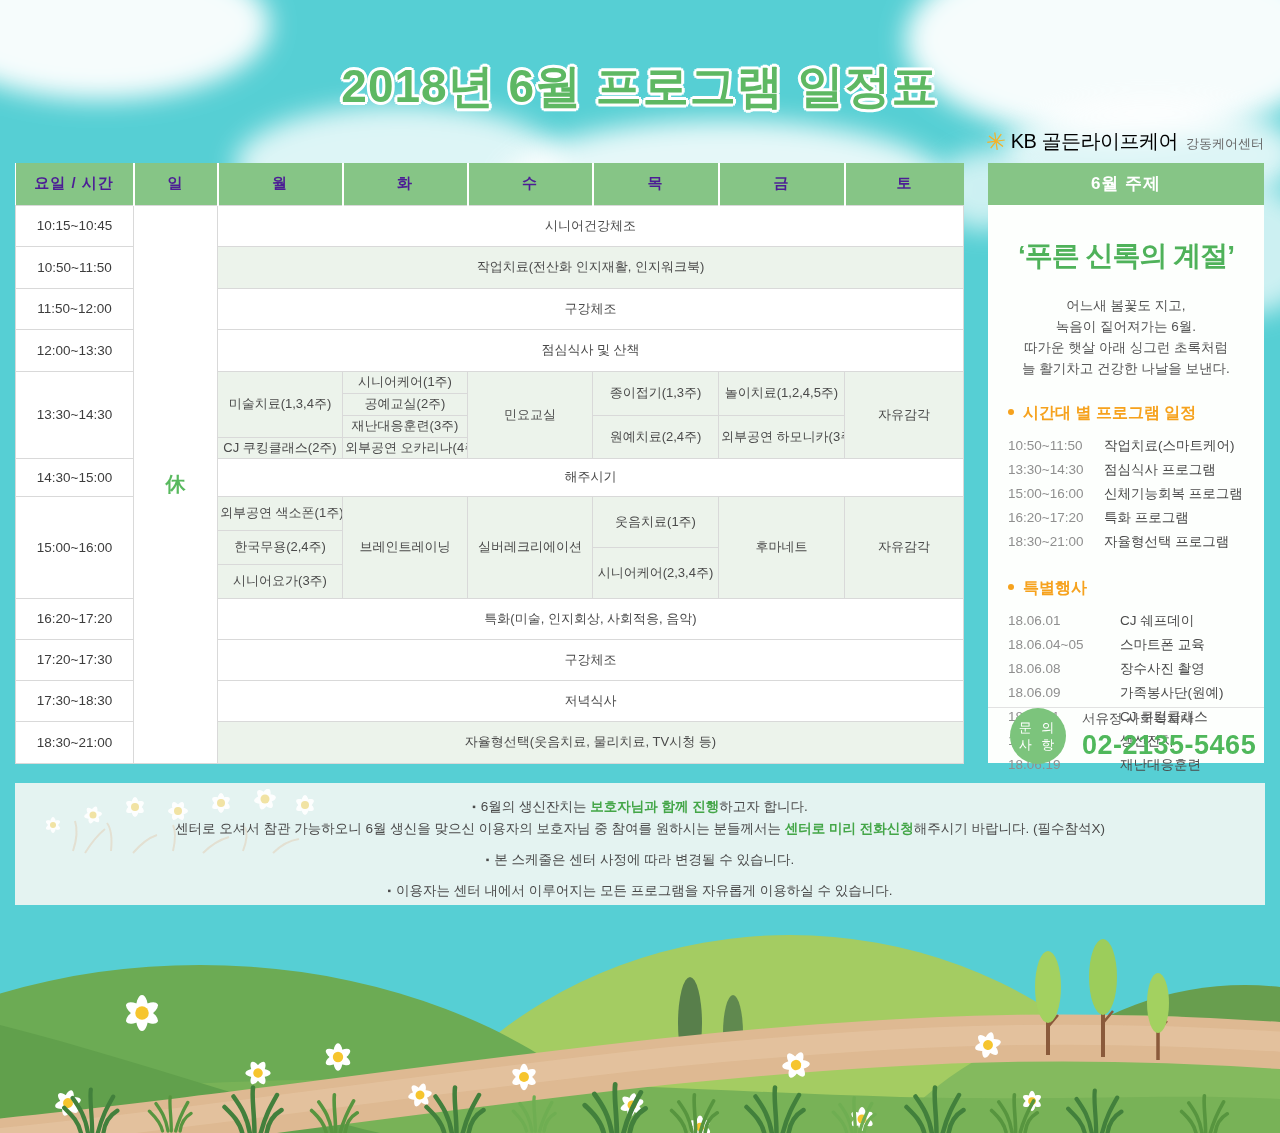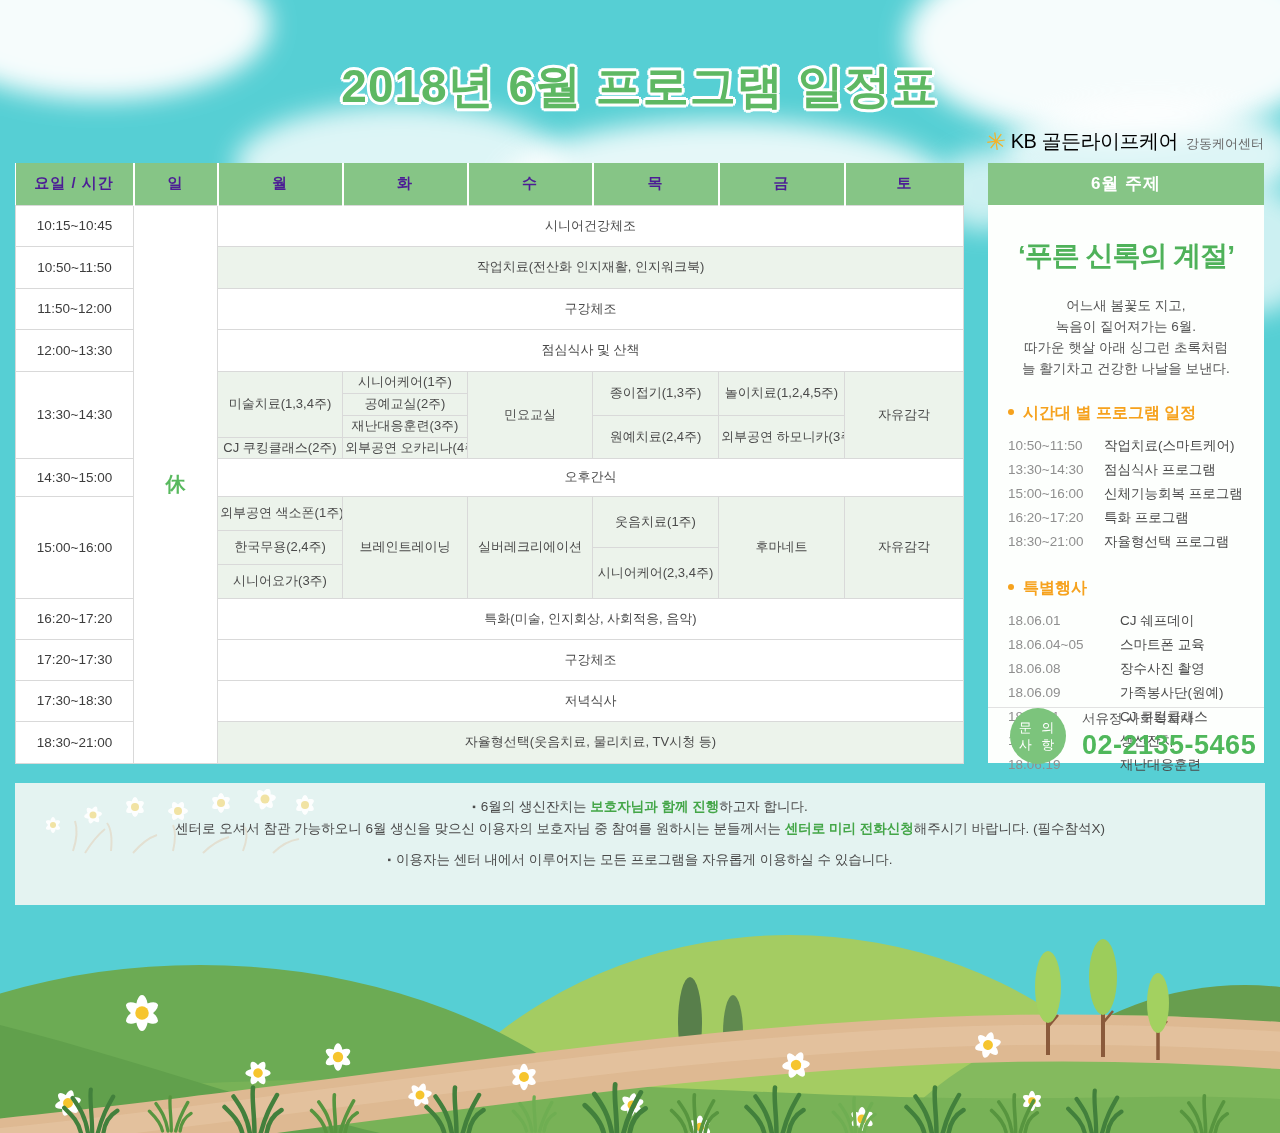--- a/index.html
+++ b/index.html
@@ -182,21 +182,21 @@
         <td class="g">재난대응훈련(3주)</td>
         <td class="g" rowspan="2">원예치료(2,4주)</td>
         <td class="g" rowspan="2">외부공연 하모니카(3주)</td>
       </tr>
       <tr class="h21">
         <td class="g">CJ 쿠킹클래스(2주)</td>
         <td class="g">외부공연 오카리나(4주)</td>
       </tr>
       <tr class="h38">
         <td class="time">14:30~15:00</td>
-        <td colspan="6">오후간식</td>
+        <td colspan="6">해주시기</td>
       </tr>
       <tr class="h17">
         <td class="time" rowspan="6">15:00~16:00</td>
         <td class="g" rowspan="2">외부공연 색소폰(1주)</td>
         <td class="g" rowspan="6">브레인트레이닝</td>
         <td class="g" rowspan="6">실버레크리에이션</td>
         <td class="g" rowspan="3">웃음치료(1주)</td>
         <td class="g" rowspan="6">후마네트</td>
         <td class="g" rowspan="6">자유감각</td>
       </tr>
@@ -378,20 +378,21 @@
             <ellipse rx="4" ry="10" transform="rotate(0)"></ellipse>
             <ellipse rx="4" ry="10" transform="rotate(60)"></ellipse>
             <ellipse rx="4" ry="10" transform="rotate(120)"></ellipse>
           </g>
           <circle r="4" fill="#f2e3a0"></circle>
         </g>
     </g>
   </svg>
   <div class="l1"><span class="bullet">▪</span><span>6월의 생신잔치는 </span><span class="hl">보호자님과 함께 진행</span><span>하고자 합니다.</span></div>
   <div class="l2"><span>센터로 오셔서 참관 가능하오니 6월 생신을 맞으신 이용자의 보호자님 중 참여를 원하시는 분들께서는 </span><span class="hl">센터로 미리 전화신청</span><span>해주시기 바랍니다. (필수참석X)</span></div>
+  <div class="l3"><span class="bullet">▪</span><span>본 스케줄은 센터 사정에 따라 변경될 수 있습니다.</span></div>
   <div class="l4"><span class="bullet">▪</span><span>이용자는 센터 내에서 이루어지는 모든 프로그램을 자유롭게 이용하실 수 있습니다.</span></div>
 </div>
 
 <svg class="illu" viewBox="0 0 1280 228">
   <defs>
     <g id="daisy">
       <g fill="#ffffff">
         <ellipse rx="4.5" ry="12"></ellipse>
           <ellipse rx="4.5" ry="12" transform="rotate(60)"></ellipse>
           <ellipse rx="4.5" ry="12" transform="rotate(120)"></ellipse>

